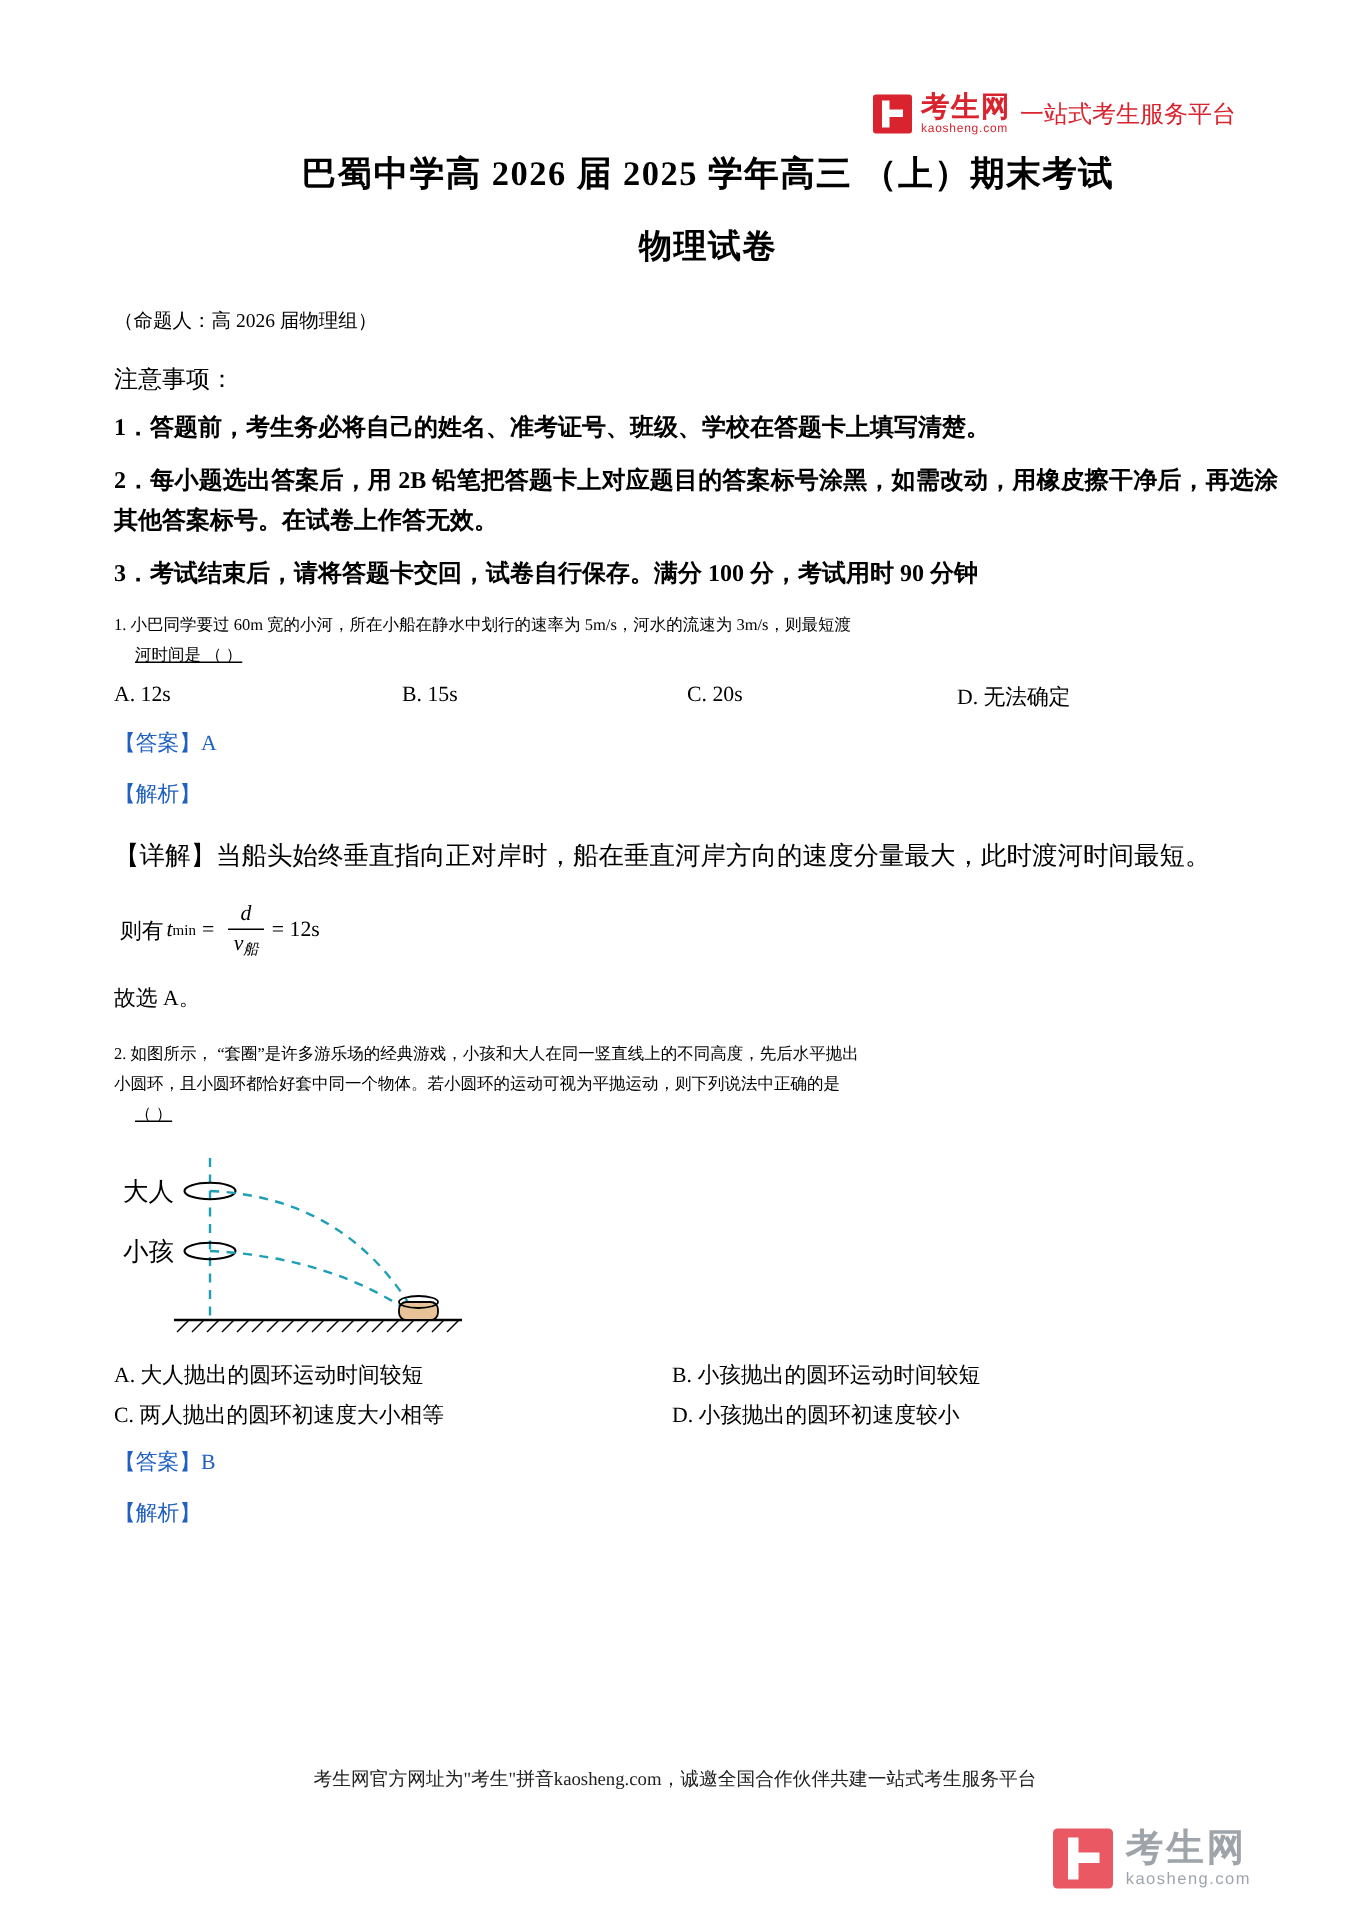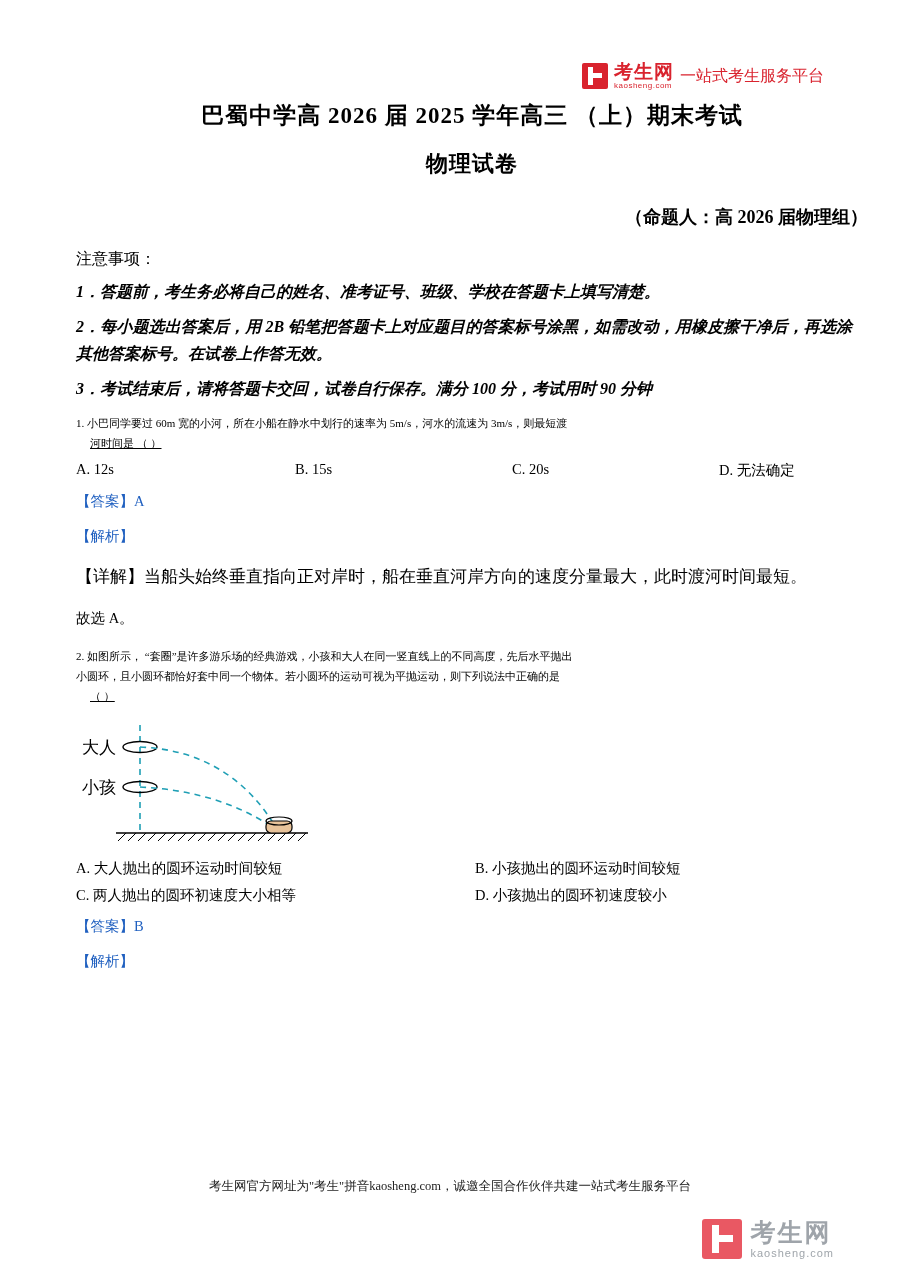--- a/index.html
+++ b/index.html
@@ -72,57 +72,55 @@
     letter-spacing:1px;
   }
   h2.doc-subtitle{
     font-size:22px;
     font-weight:bold;
     text-align:center;
     margin:18px 0 0 0;
     letter-spacing:1px;
   }
   .composer{
-    font-size:18px;
-    font-weight:bold;
-    text-align:right;
+    font-size:13px;
+    font-weight:normal;
+    text-align:left;
     margin:26px 0 0 0;
   }
   
   .notice-head{
     font-size:16px;
     font-weight:normal;
     margin:20px 0 0 0;
   }
   .notice-item{
     font-size:16px;
     font-weight:bold;
     margin:9px 16px 0 0;
     line-height:1.65;
     text-align:justify;
-    font-style:italic;
   }
   .section-head{
     font-size:16px;
     font-weight:bold;
     margin:12px 0 0 0;
   }
   
   .q-stem{
     font-size:11px;
     line-height:1.85;
     margin:10px 0 0 0;
     text-align:justify;
   }
   .q-stem .cont{display:block;padding-left:14px;text-decoration:underline;}
   .opts{
     display:flex;
     font-size:14.5px;
     margin:8px 0 0 0;
-    gap:27px;
   }
   .opts .op{flex:0 0 auto;}
   .opts.row4 .op:nth-child(1){width:192px;}
   .opts.row4 .op:nth-child(2){width:190px;}
   .opts.row4 .op:nth-child(3){width:180px;}
   .opts.row2 .op:nth-child(1){width:372px;}
   .ans{
     color:#1a5fb4;
     font-size:14.5px;
     margin:12px 0 0 0;
@@ -245,20 +243,31 @@
   </div>
 
   <div class="tag">
     <span class="tag-blue">【解析】</span>
   </div>
 
   <div class="detail">
     <span>【详解】</span><span>当船头始终垂直指向正对岸时，船在垂直河岸方向的速度分量最大，此时渡河时间最短。</span>
   </div>
 
+  <div class="formula">
+    <span class="lead">则有</span>
+    <span class="ital">t</span>
+      <span class="sub">min</span>
+    <span style="margin:0 4px;">=</span>
+    <span class="frac">
+      <span class="num">d</span>
+      <span class="den"><span>v</span><span class="sub">船</span></span>
+    </span>
+    <span>= 12s</span>
+  </div>
 
   <div class="conclusion">故选 A。</div>
 
   <div class="q-stem" style="margin-top:18px;">
     <span>2.</span>
     <span>如图所示， “套圈”是许多游乐场的经典游戏，小孩和大人在同一竖直线上的不同高度，先后水平抛出</span>
     <span style="display:block;">小圆环，且小圆环都恰好套中同一个物体。若小圆环的运动可视为平抛运动，则下列说法中正确的是</span>
     <span class="cont">（      ）</span>
   </div>
 

